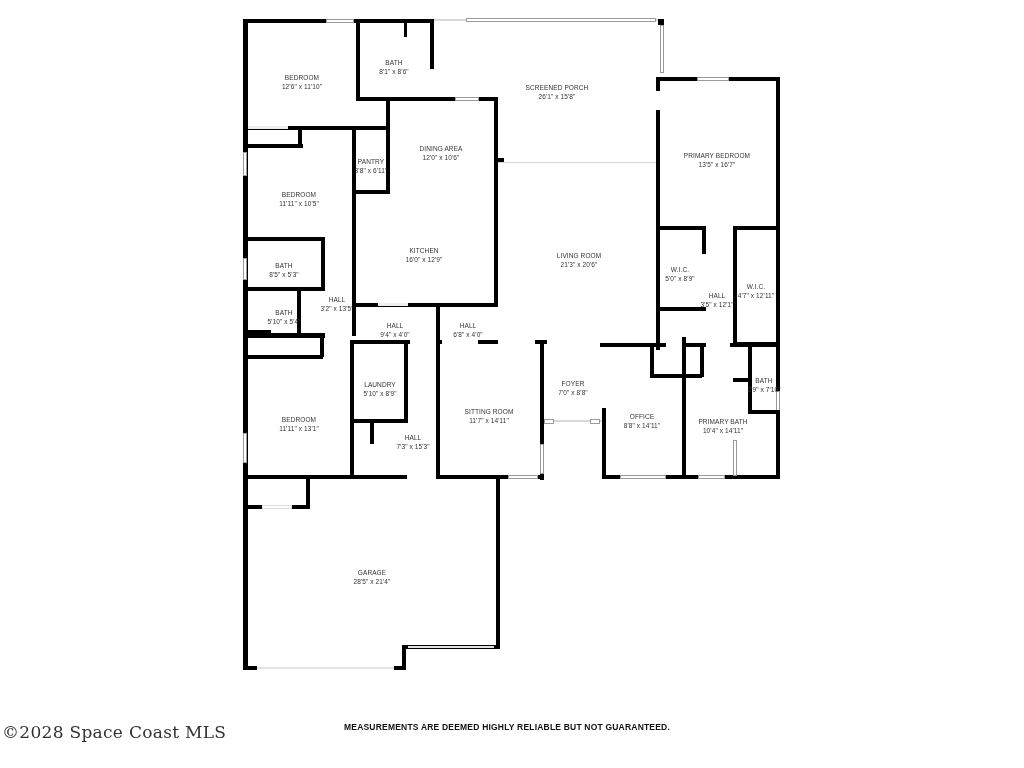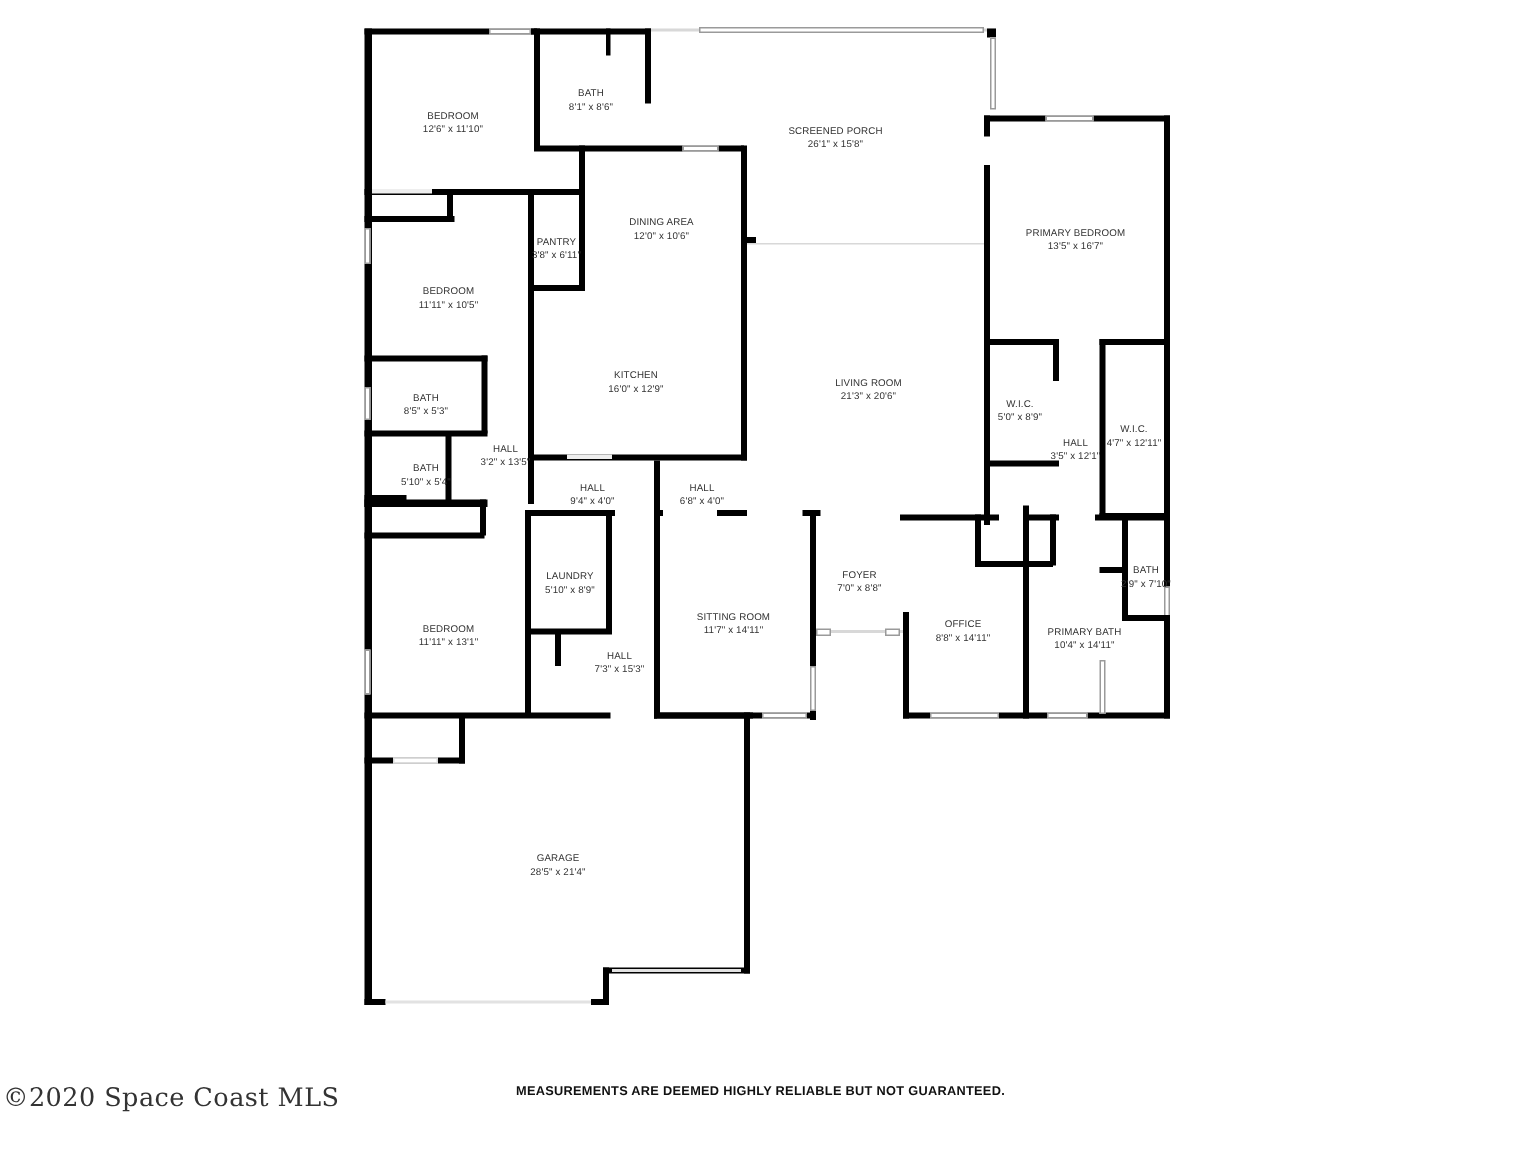--- a/index.html
+++ b/index.html
@@ -219,14 +219,14 @@
   <div class="lbl" style="left:413px;top:442px;">
       <span class="n">HALL</span>
       <span class="d">7'3" x 15'3"</span>
     </div>
   <div class="lbl" style="left:372px;top:577px;">
       <span class="n">GARAGE</span>
       <span class="d">28'5" x 21'4"</span>
     </div>
 </div>
 
-<div class="foot-left">©2020 Space Coast MLS</div>
+<div class="foot-left">©2028 Space Coast MLS</div>
 <div class="foot-mid">MEASUREMENTS ARE DEEMED HIGHLY RELIABLE BUT NOT GUARANTEED.</div>
 
 </body></html>

